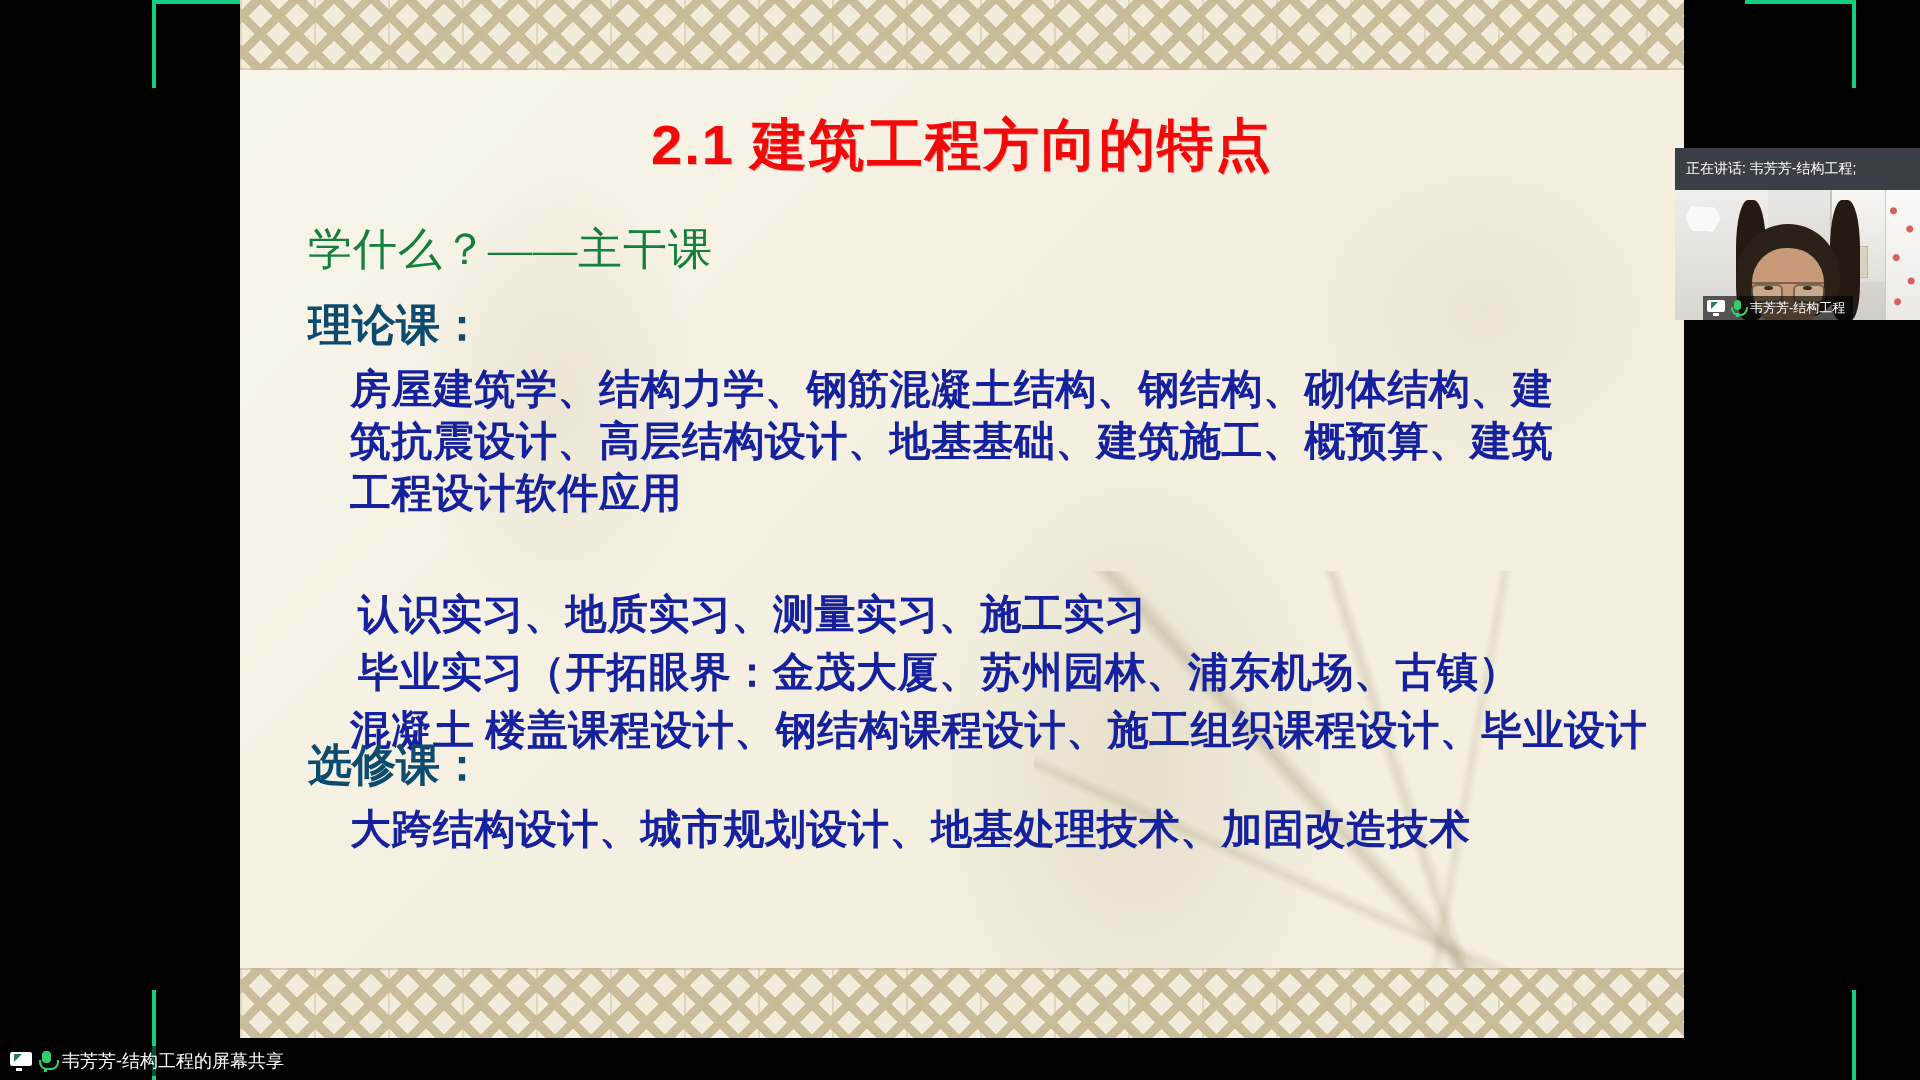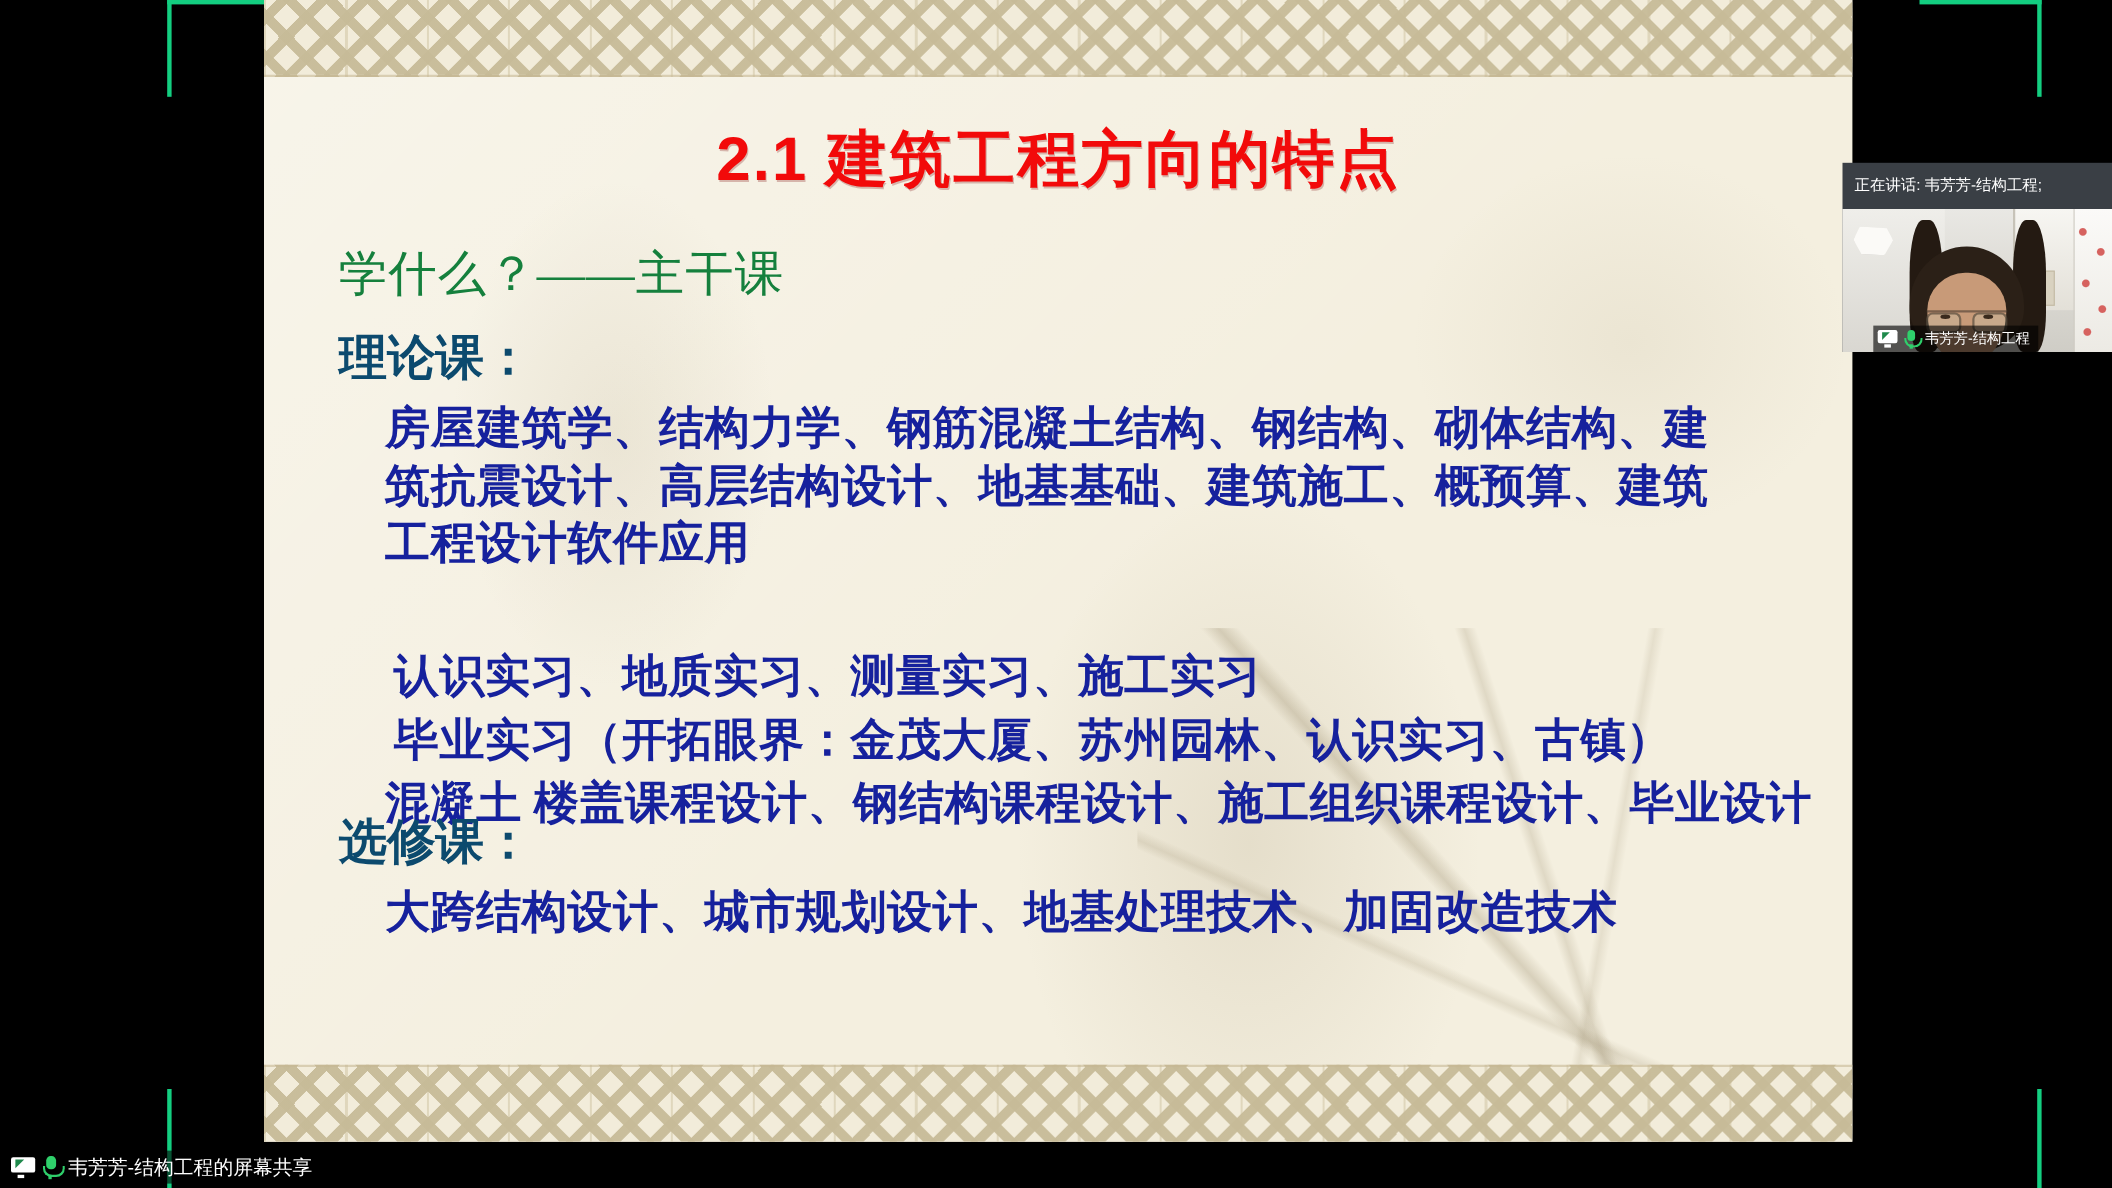--- a/index.html
+++ b/index.html
@@ -316,21 +316,21 @@
         <span class="num">2.1</span>
         <span>建筑工程方向的特点</span>
       </div>
 
       <div class="subtitle">学什么？——主干课</div>
 
       <div class="sec-head theory">理论课：</div>
       <div class="body-text theory-para">房屋建筑学、结构力学、钢筋混凝土结构、钢结构、砌体结构、建筑抗震设计、高层结构设计、地基基础、建筑施工、概预算、建筑工程设计软件应用</div>
 
       <div class="body-text prac-1">认识实习、地质实习、测量实习、施工实习</div>
-      <div class="body-text prac-2">毕业实习（开拓眼界：金茂大厦、苏州园林、认识实习、古镇）</div>
+      <div class="body-text prac-2">毕业实习（开拓眼界：金茂大厦、苏州园林、浦东机场、古镇）</div>
       <div class="body-text prac-3">混凝土 楼盖课程设计、钢结构课程设计、施工组织课程设计、毕业设计</div>
 
       <div class="sec-head elective">选修课：</div>
       <div class="body-text elec-1">大跨结构设计、城市规划设计、地基处理技术、加固改造技术</div>
 
     </div>
   </div>
 
   <div id="video-panel">
     <div class="speaker-bar">正在讲话: 韦芳芳-结构工程;</div>

